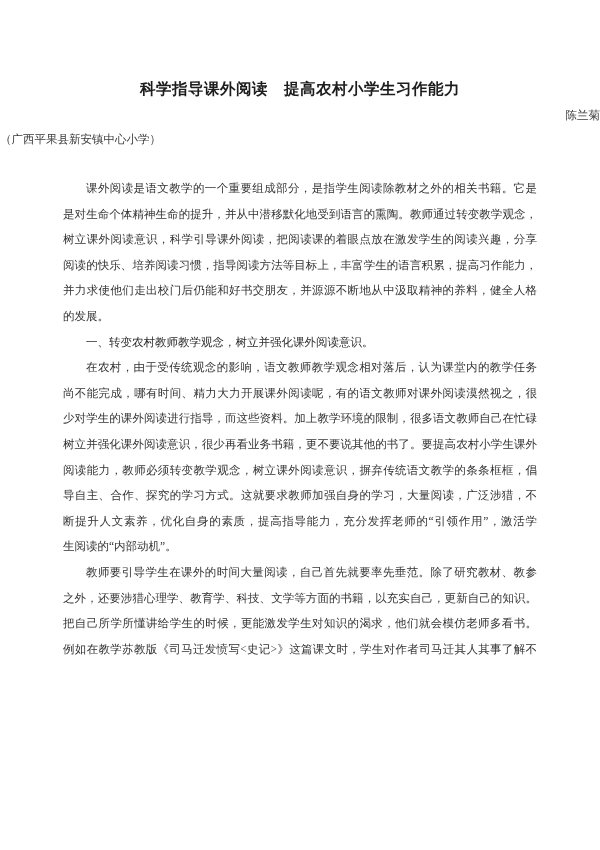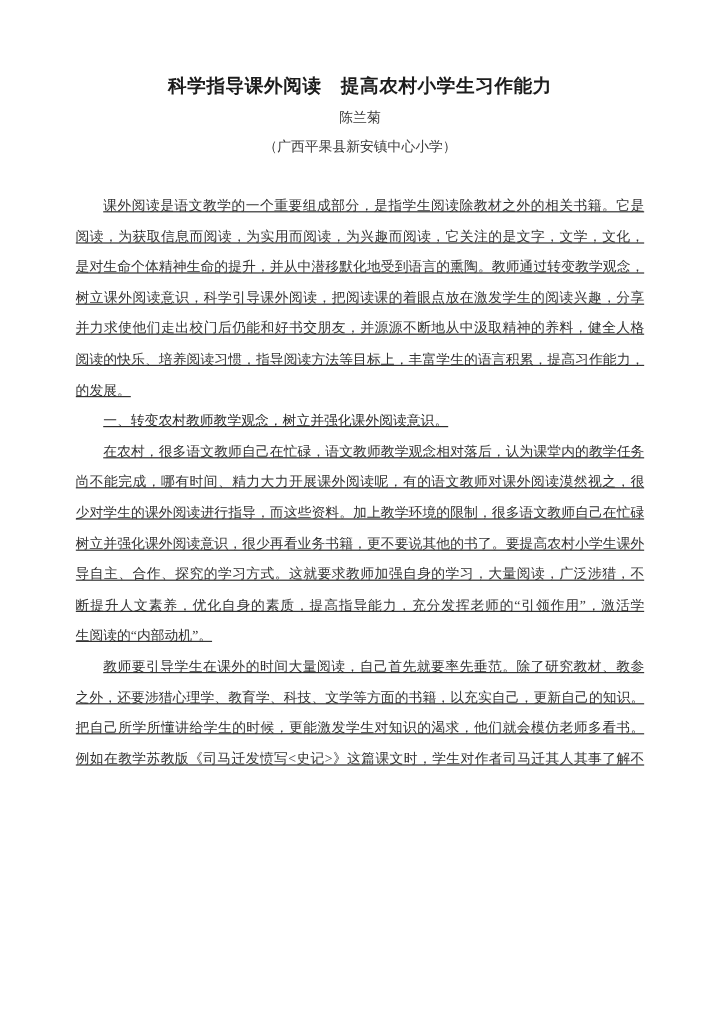--- a/index.html
+++ b/index.html
@@ -8,79 +8,77 @@
     background: #ffffff;
     font-family: "Liberation Serif", "DejaVu Serif", serif;
   }
   .page {
     position: relative;
     width: 600px; height: 850px;
     background: #ffffff;
     overflow: hidden;
   }
   .doc-title {
-    padding-top: 63px;
+    padding-top: 79px;
     text-align: center;
     font-size: 15.5px;
     font-weight: 700;
     line-height: 20px;
     letter-spacing: 0.5px;
     color: #1c1c1c;
   }
   .doc-author {
     margin-top: 7px;
-    text-align: center;
+    text-align: right;
     font-size: 11.5px;
     line-height: 18px;
     color: #3a3a3a;
   }
   .doc-affiliation {
     margin-top: 6px;
-    text-align: center;
     font-size: 11.5px;
     line-height: 18px;
     color: #3a3a3a;
   }
   .doc-body {
     margin: 28px 63px 0 63px;
     font-size: 11.5px;
     color: #333333;
   }
   .line {
     line-height: 25.6px;
     height: 25.6px;
     text-align: justify;
     overflow: hidden;
     white-space: nowrap;
-    text-decoration: underline;
   }
   .line.fill { text-align-last: justify; }
   .line.indent { padding-left: 23px; }
   .line.heading { color: #2c2c2c; }
 </style>
 </head>
 <body>
 
 <div class="page">
   <div class="doc-title">科学指导课外阅读　提高农村小学生习作能力</div>
   <div class="doc-author">陈兰菊</div>
   <div class="doc-affiliation">（广西平果县新安镇中心小学）</div>
   <div class="doc-body">
       <div class="line indent fill">课外阅读是语文教学的一个重要组成部分，是指学生阅读除教材之外的相关书籍。它是</div>
-      <div class="line fill">阅读，为获取信息而阅读，为实用而阅读，为兴趣而阅读，它关注的是文字，文学，文化，</div>
       <div class="line fill">是对生命个体精神生命的提升，并从中潜移默化地受到语言的熏陶。教师通过转变教学观念，</div>
       <div class="line fill">树立课外阅读意识，科学引导课外阅读，把阅读课的着眼点放在激发学生的阅读兴趣，分享</div>
+      <div class="line fill">阅读的快乐、培养阅读习惯，指导阅读方法等目标上，丰富学生的语言积累，提高习作能力，</div>
       <div class="line fill">并力求使他们走出校门后仍能和好书交朋友，并源源不断地从中汲取精神的养料，健全人格</div>
-      <div class="line fill">阅读的快乐、培养阅读习惯，指导阅读方法等目标上，丰富学生的语言积累，提高习作能力，</div>
       <div class="line">的发展。</div>
       <div class="line indent heading">一、转变农村教师教学观念，树立并强化课外阅读意识。</div>
-      <div class="line indent fill">在农村，很多语文教师自己在忙碌，语文教师教学观念相对落后，认为课堂内的教学任务</div>
+      <div class="line indent fill">在农村，由于受传统观念的影响，语文教师教学观念相对落后，认为课堂内的教学任务</div>
       <div class="line fill">尚不能完成，哪有时间、精力大力开展课外阅读呢，有的语文教师对课外阅读漠然视之，很</div>
       <div class="line fill">少对学生的课外阅读进行指导，而这些资料。加上教学环境的限制，很多语文教师自己在忙碌</div>
       <div class="line fill">树立并强化课外阅读意识，很少再看业务书籍，更不要说其他的书了。要提高农村小学生课外</div>
+      <div class="line fill">阅读能力，教师必须转变教学观念，树立课外阅读意识，摒弃传统语文教学的条条框框，倡</div>
       <div class="line fill">导自主、合作、探究的学习方式。这就要求教师加强自身的学习，大量阅读，广泛涉猎，不</div>
       <div class="line fill">断提升人文素养，优化自身的素质，提高指导能力，充分发挥老师的“引领作用”，激活学</div>
       <div class="line">生阅读的“内部动机”。</div>
       <div class="line indent fill">教师要引导学生在课外的时间大量阅读，自己首先就要率先垂范。除了研究教材、教参</div>
       <div class="line fill">之外，还要涉猎心理学、教育学、科技、文学等方面的书籍，以充实自己，更新自己的知识。</div>
       <div class="line fill">把自己所学所懂讲给学生的时候，更能激发学生对知识的渴求，他们就会模仿老师多看书。</div>
       <div class="line fill">例如在教学苏教版《司马迁发愤写&lt;史记&gt;》这篇课文时，学生对作者司马迁其人其事了解不</div>
     </div>
 </div>
 

